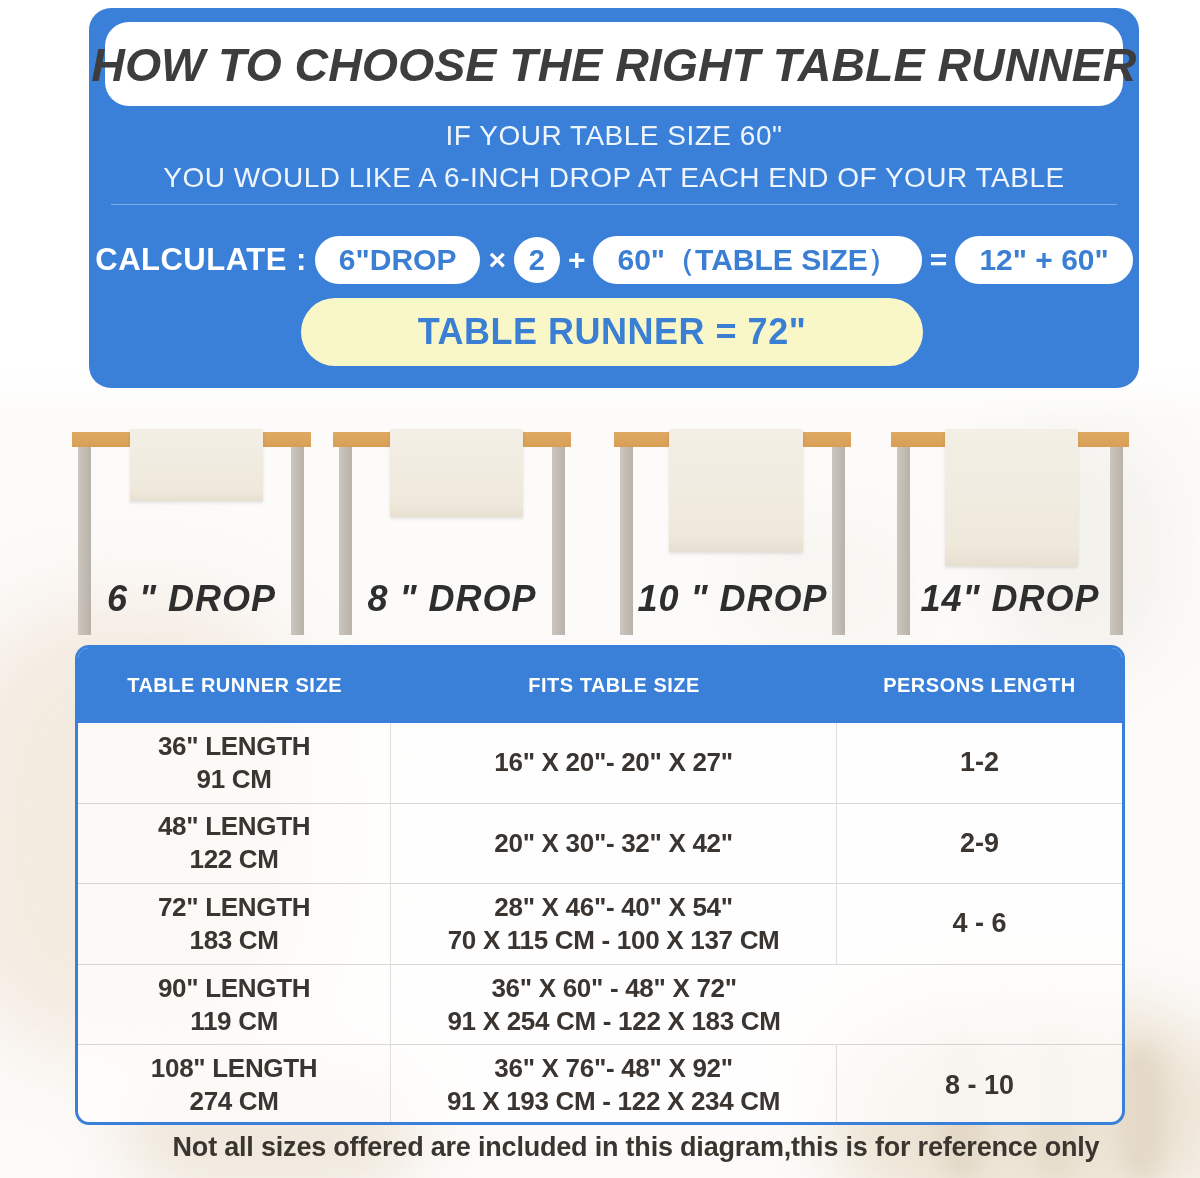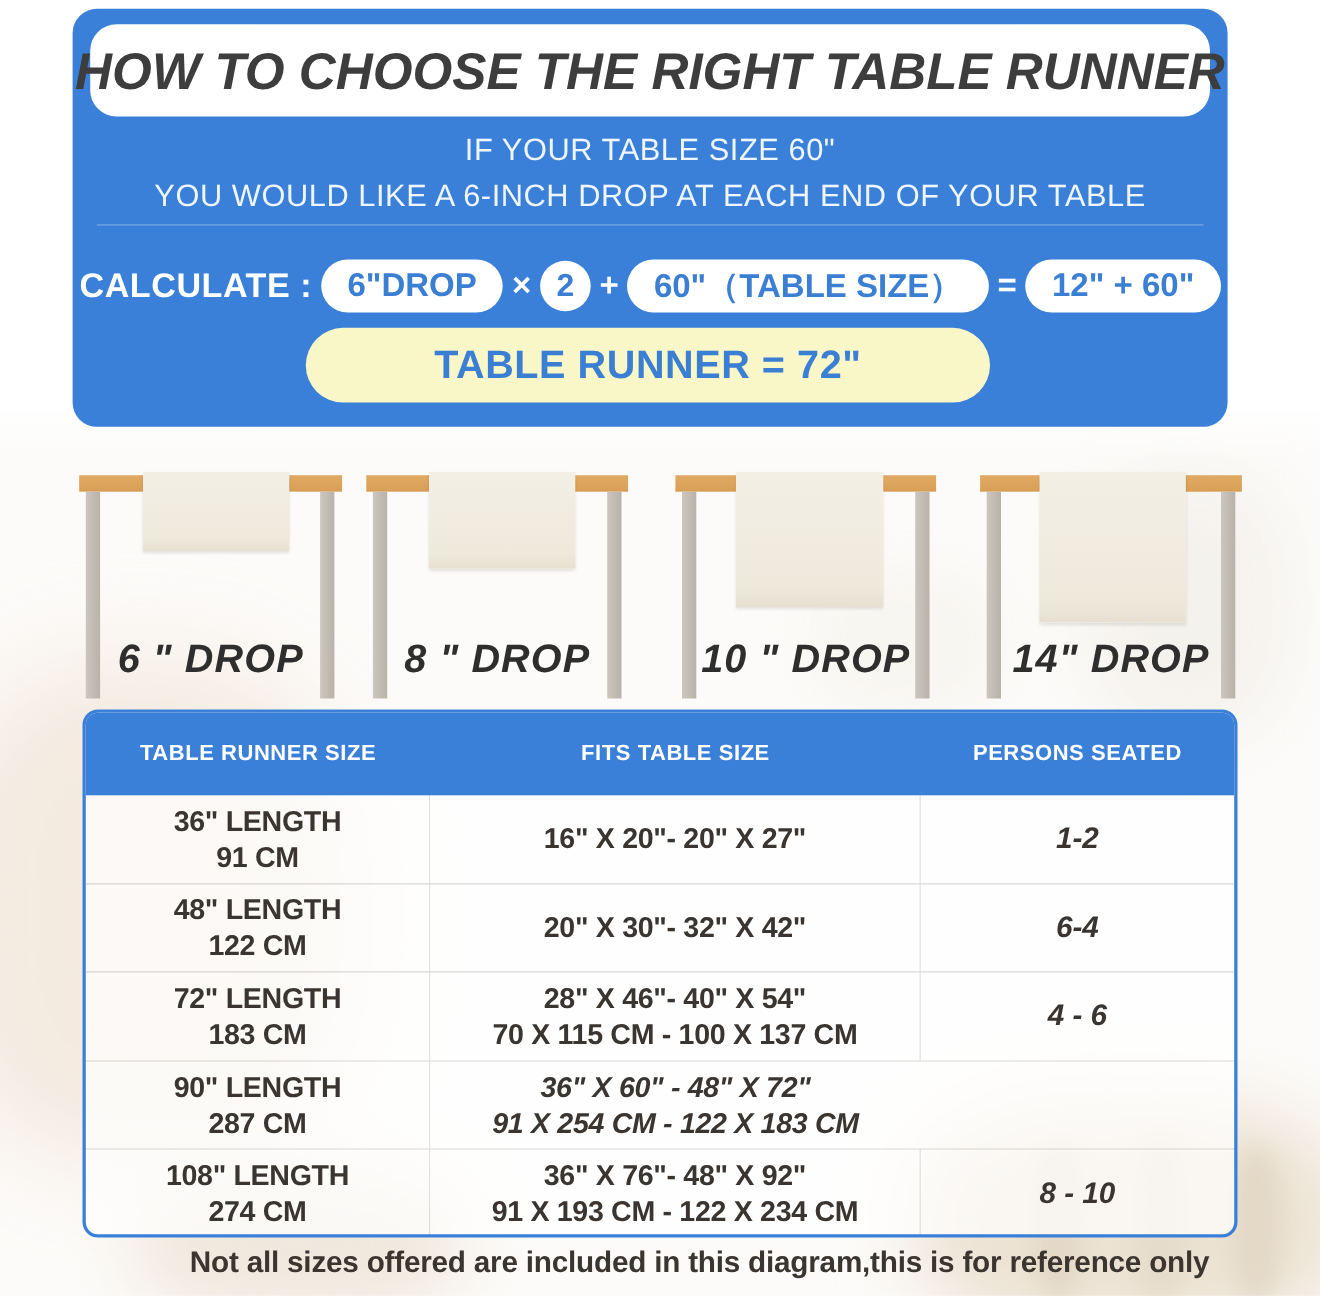--- a/index.html
+++ b/index.html
@@ -6,21 +6,21 @@
   body{width:1200px;height:1178px;overflow:hidden;font-family:"Liberation Sans",sans-serif;background:#fff;}
   .canvas{position:relative;width:1200px;height:1178px;overflow:hidden;background:#fbf9f6;}
 
   
   .bg{position:absolute;inset:0;}
   .blob{position:absolute;border-radius:40%;}
   .bg-top-white{position:absolute;left:0;top:0;width:1200px;height:420px;background:linear-gradient(#ffffff 88%,rgba(255,255,255,0));}
   .bg-veil{position:absolute;inset:0;background:rgba(255,255,255,0.35);}
 
   
-  .panel{position:absolute;left:66px;top:8px;width:1050px;height:380px;background:#3b80d8;border-radius:22px;}
+  .panel{position:absolute;left:89px;top:8px;width:1050px;height:380px;background:#3b80d8;border-radius:22px;}
   .title-box{position:absolute;left:16px;top:14px;width:1018px;height:84px;background:#ffffff;border-radius:24px;display:flex;align-items:center;justify-content:center;}
   .title-box .t{font-size:47px;font-weight:700;font-style:italic;color:#3d3d3d;letter-spacing:0px;transform:scaleX(0.99);white-space:nowrap;}
   .subtitle{position:absolute;left:0;top:112px;width:100%;text-align:center;color:#eef5fc;font-weight:400;}
   .subtitle .l1{font-size:28px;letter-spacing:0.5px;}
   .subtitle .l2{font-size:28px;margin-top:10px;letter-spacing:0.5px;}
   .hr{position:absolute;left:22px;top:196px;width:1006px;height:1px;background:rgba(255,255,255,0.35);}
 
   .calc{position:absolute;left:0;top:224px;width:100%;height:56px;display:flex;align-items:center;justify-content:center;gap:8px;}
   .calc .lbl{color:#ffffff;font-size:31px;font-weight:700;letter-spacing:0.5px;white-space:nowrap;}
   .pill{background:#ffffff;border-radius:28px;height:48px;display:flex;align-items:center;justify-content:center;padding:0 24px;color:#3b7fd4;font-size:30px;font-weight:700;white-space:nowrap;}
@@ -36,21 +36,21 @@
   .drop-label{position:absolute;top:158px;width:100%;text-align:center;font-size:36px;font-weight:700;font-style:italic;color:#2e2e2e;letter-spacing:1px;white-space:nowrap;}
 
   
   .size-table{position:absolute;left:75px;top:645px;width:1050px;height:480px;border-radius:14px;overflow:hidden;box-sizing:border-box;border:3px solid #3b80d8;background:rgba(255,255,255,0.72);}
   .st-header{display:grid;grid-template-columns:30% 42.7% 27.3%;height:75px;background:#3b80d8;align-items:center;}
   .st-header .hc{text-align:center;color:#ffffff;font-size:20px;font-weight:700;letter-spacing:0.5px;}
   .st-body{height:402px;display:flex;flex-direction:column;}
   .st-row{flex:1;display:grid;grid-template-columns:30% 42.7% 27.3%;border-bottom:1px solid rgba(60,50,40,0.18);}
   .st-row:last-child{border-bottom:none;}
   .st-cell{display:flex;flex-direction:column;align-items:center;justify-content:center;border-right:1px solid rgba(60,50,40,0.15);color:#3a3531;}
-  .st-cell:last-child{border-right:none;font-style:italic;}
+  .st-cell:last-child{border-right:none;}
   .st-cell .a{font-size:26px;font-weight:700;letter-spacing:-0.3px;line-height:33px;white-space:nowrap;}
   .st-cell .b{font-size:26px;font-weight:700;letter-spacing:-0.3px;line-height:33px;white-space:nowrap;}
   .st-cell .p{font-size:27px;font-weight:700;}
 
   .footnote{position:absolute;left:0;top:1132px;width:1200px;text-align:center;font-size:27px;font-weight:700;color:#3b3530;letter-spacing:-0.2px;padding-left:36px;}
 </style>
 </head>
 <body>
 
 <div class="canvas">
@@ -121,21 +121,21 @@
     <div class="leg" style="left:6px;"></div>
     <div class="leg" style="left:219px;"></div>
     <div class="runner" style="left:54px;width:133px;height:137px;"></div>
     <div class="drop-label">14" DROP</div>
   </div>
 
   <div class="size-table">
     <div class="st-header">
       <div class="hc">TABLE RUNNER SIZE</div>
       <div class="hc">FITS TABLE SIZE</div>
-      <div class="hc">PERSONS SEATED</div>
+      <div class="hc">PERSONS LENGTH</div>
     </div>
     <div class="st-body">
 
       <div class="st-row">
         <div class="st-cell">
           <span class="a">36" LENGTH</span>
           <span class="b">91 CM</span>
         </div>
         <div class="st-cell">
           <span class="a">16" X 20"- 20" X 27"</span>
@@ -147,42 +147,42 @@
 
       <div class="st-row">
         <div class="st-cell">
           <span class="a">48" LENGTH</span>
           <span class="b">122 CM</span>
         </div>
         <div class="st-cell">
           <span class="a">20" X 30"- 32" X 42"</span>
         </div>
         <div class="st-cell">
-          <span class="p">6-4</span>
+          <span class="p">2-9</span>
         </div>
       </div>
 
       <div class="st-row">
         <div class="st-cell">
           <span class="a">72" LENGTH</span>
           <span class="b">183 CM</span>
         </div>
         <div class="st-cell">
           <span class="a">28" X 46"- 40" X 54"</span>
           <span class="b">70 X 115 CM - 100 X 137 CM</span>
         </div>
         <div class="st-cell">
           <span class="p">4 - 6</span>
         </div>
       </div>
 
       <div class="st-row">
         <div class="st-cell">
           <span class="a">90" LENGTH</span>
-          <span class="b">287 CM</span>
+          <span class="b">119 CM</span>
         </div>
         <div class="st-cell">
           <span class="a">36" X 60" - 48" X 72"</span>
           <span class="b">91 X 254 CM - 122 X 183 CM</span>
         </div>
       </div>
 
       <div class="st-row">
         <div class="st-cell">
           <span class="a">108" LENGTH</span>

